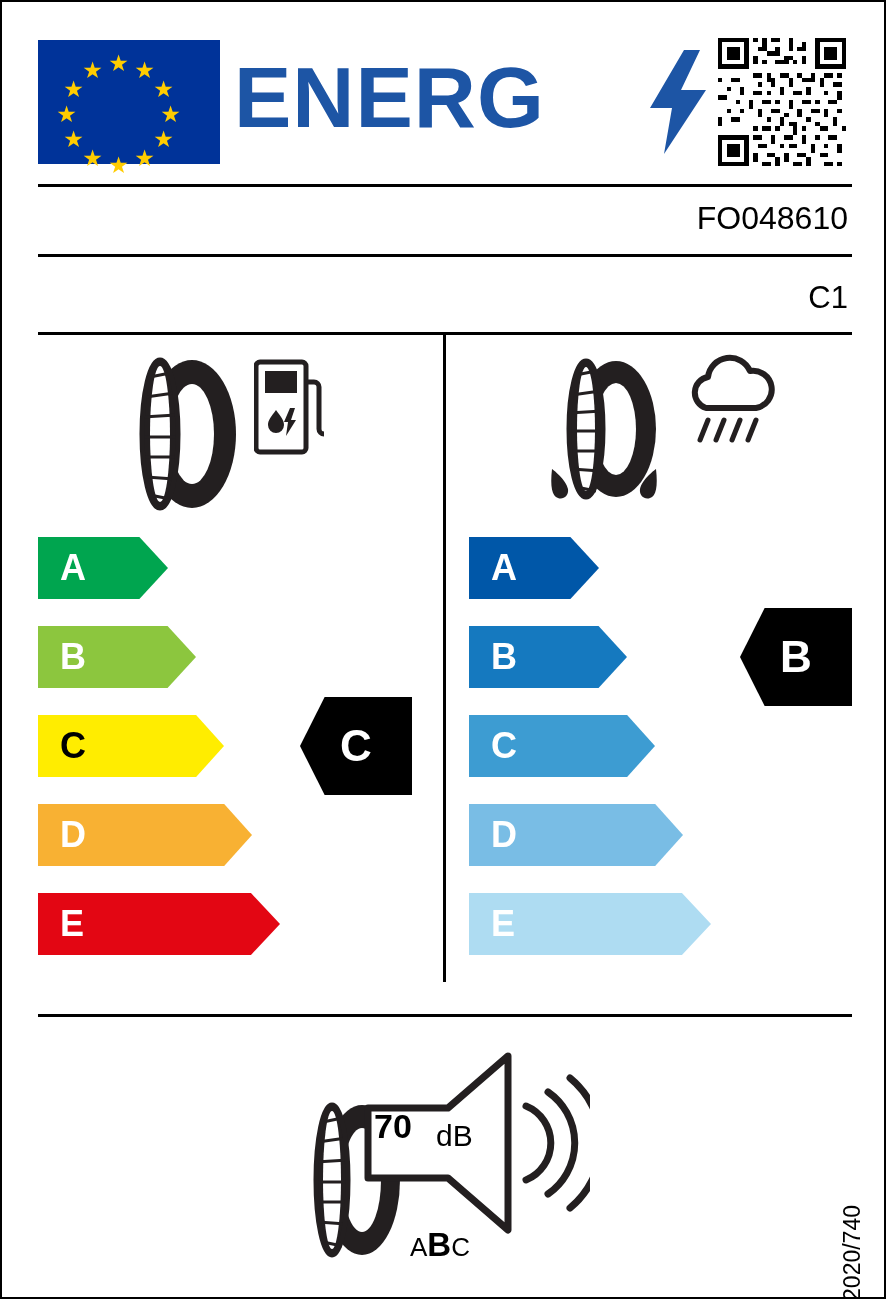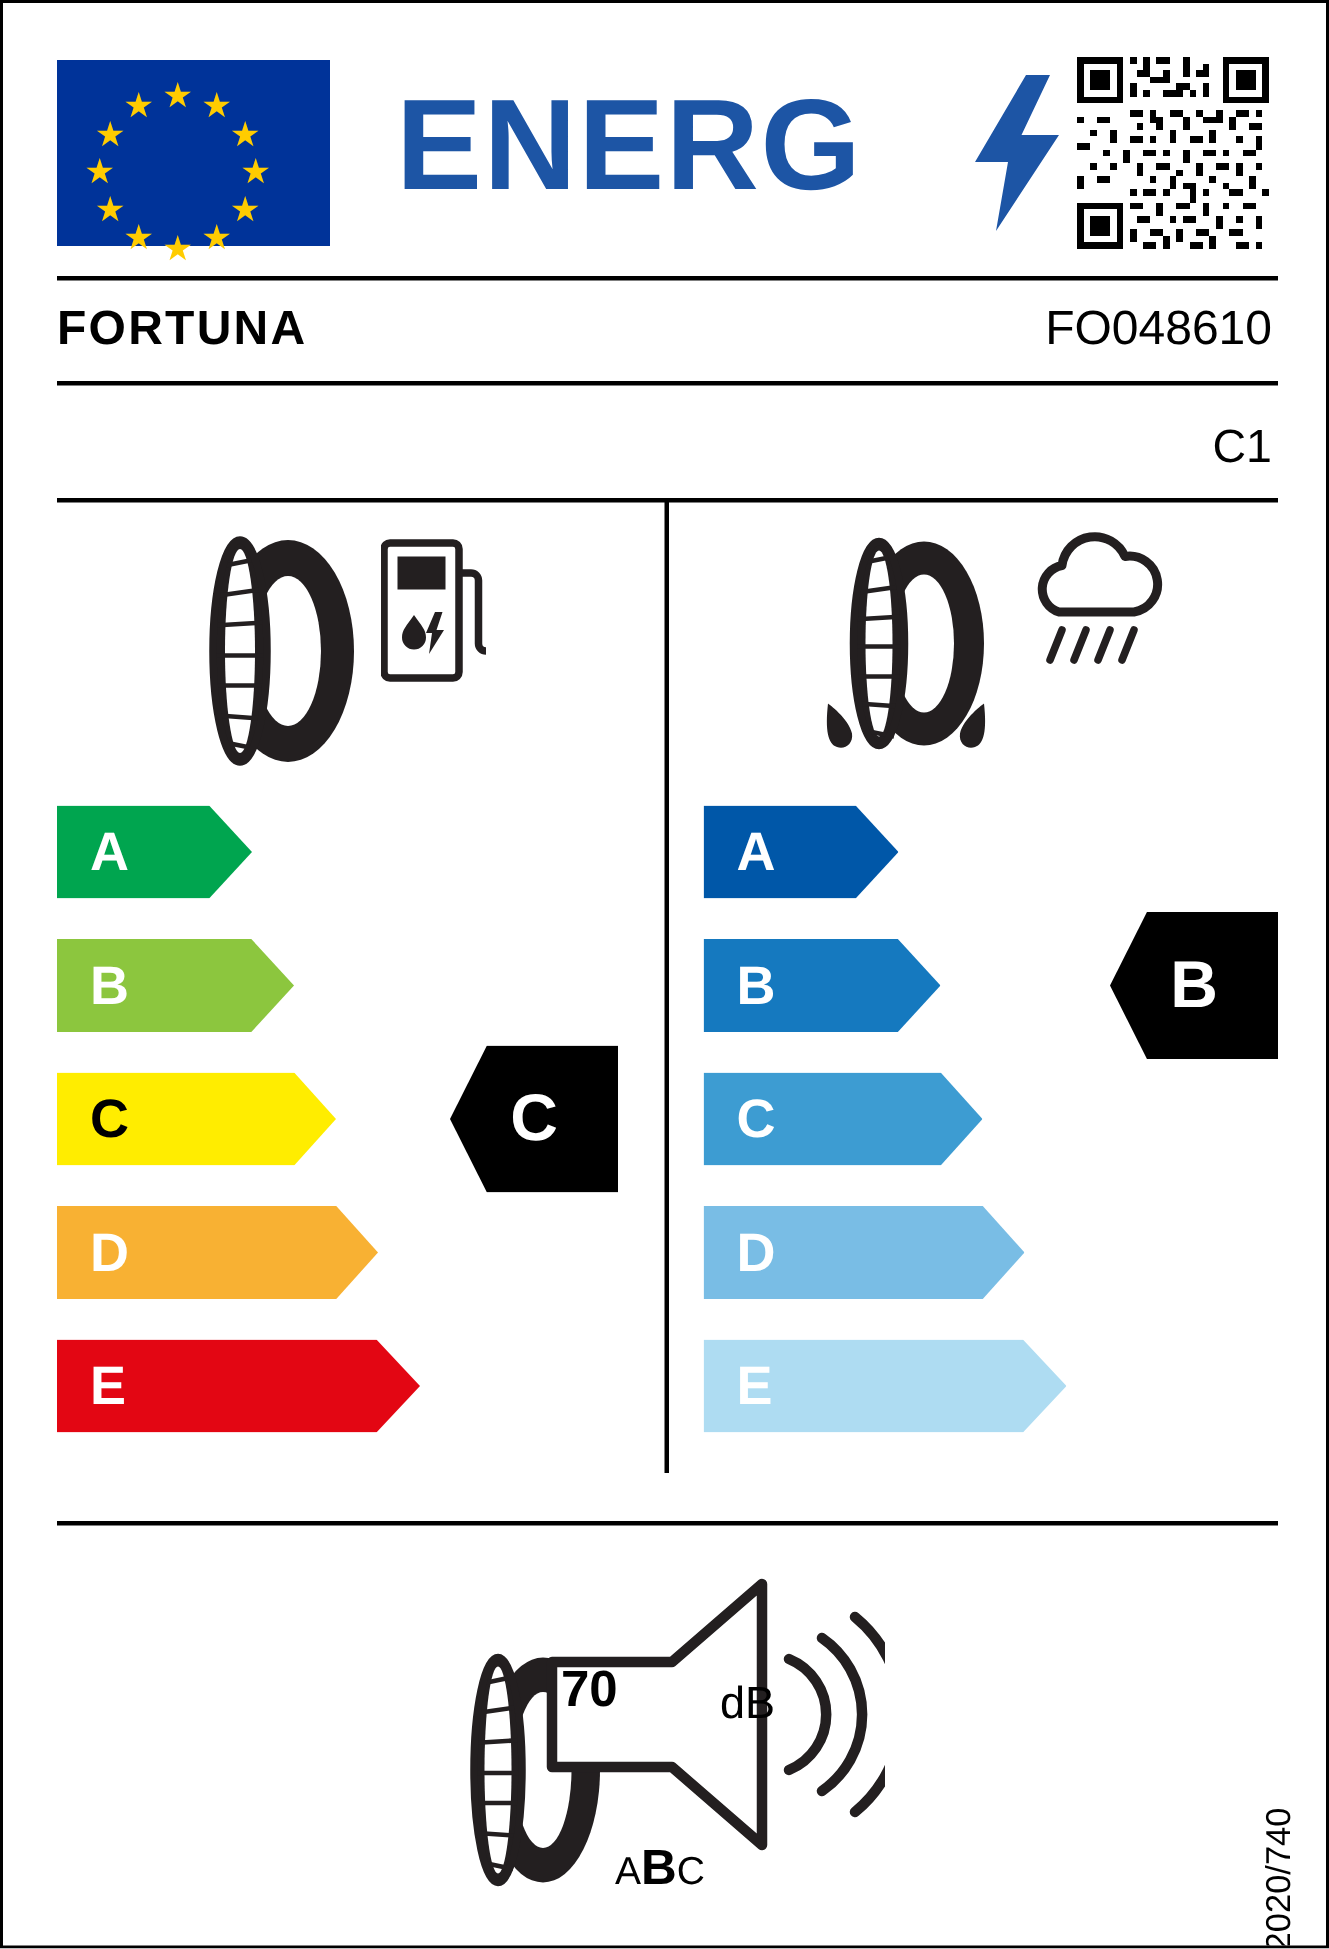--- a/index.html
+++ b/index.html
@@ -33,21 +33,21 @@
   .eu-star {
     position: absolute;
     color: #FFCC00;
     font-size: 23px;
     line-height: 23px;
     width: 23px;
     text-align: center;
   }
   .energy-word {
     position: absolute;
-    left: 262px; top: 46px;
+    left: 232px; top: 46px;
     font-size: 86px;
     font-weight: bold;
     letter-spacing: 1px;
     color: #1d55a5;
     font-family: "Liberation Sans", sans-serif;
   }
   .energy-bolt {
     position: absolute;
     left: 648px; top: 48px;
     width: 56px; height: 104px;
@@ -136,21 +136,20 @@
   .db-value {
     position: absolute;
     font-weight: bold;
     font-size: 34px;
     color: #000;
   }
   .db-unit {
     position: absolute;
     font-size: 30px;
     color: #000;
-    margin-left: 44px;
   }
   .noise-classes {
     position: absolute;
     font-size: 26px;
     color: #000;
   }
   .noise-classes b { font-size: 33px; }
 
   .reg {
     position: absolute;
@@ -307,21 +306,20 @@
             <rect x="20" y="27" width="1" height="2"></rect>
           <rect x="24" y="28" width="2" height="1"></rect>
             <rect x="27" y="28" width="1" height="1"></rect>
         </g>
       </svg>
     </div>
   </div>
 
   <div class="hr" style="top:182px;"></div>
 
-  <div class="brand">FORTUNA</div>
   <div class="sku">FO048610</div>
 
   <div class="hr" style="top:252px;"></div>
 
   <div class="class">C1</div>
 
   <div class="hr" style="top:330px;"></div>
 
   <div class="vr" style="left:441px; top:332px; height:648px;"></div>
 

